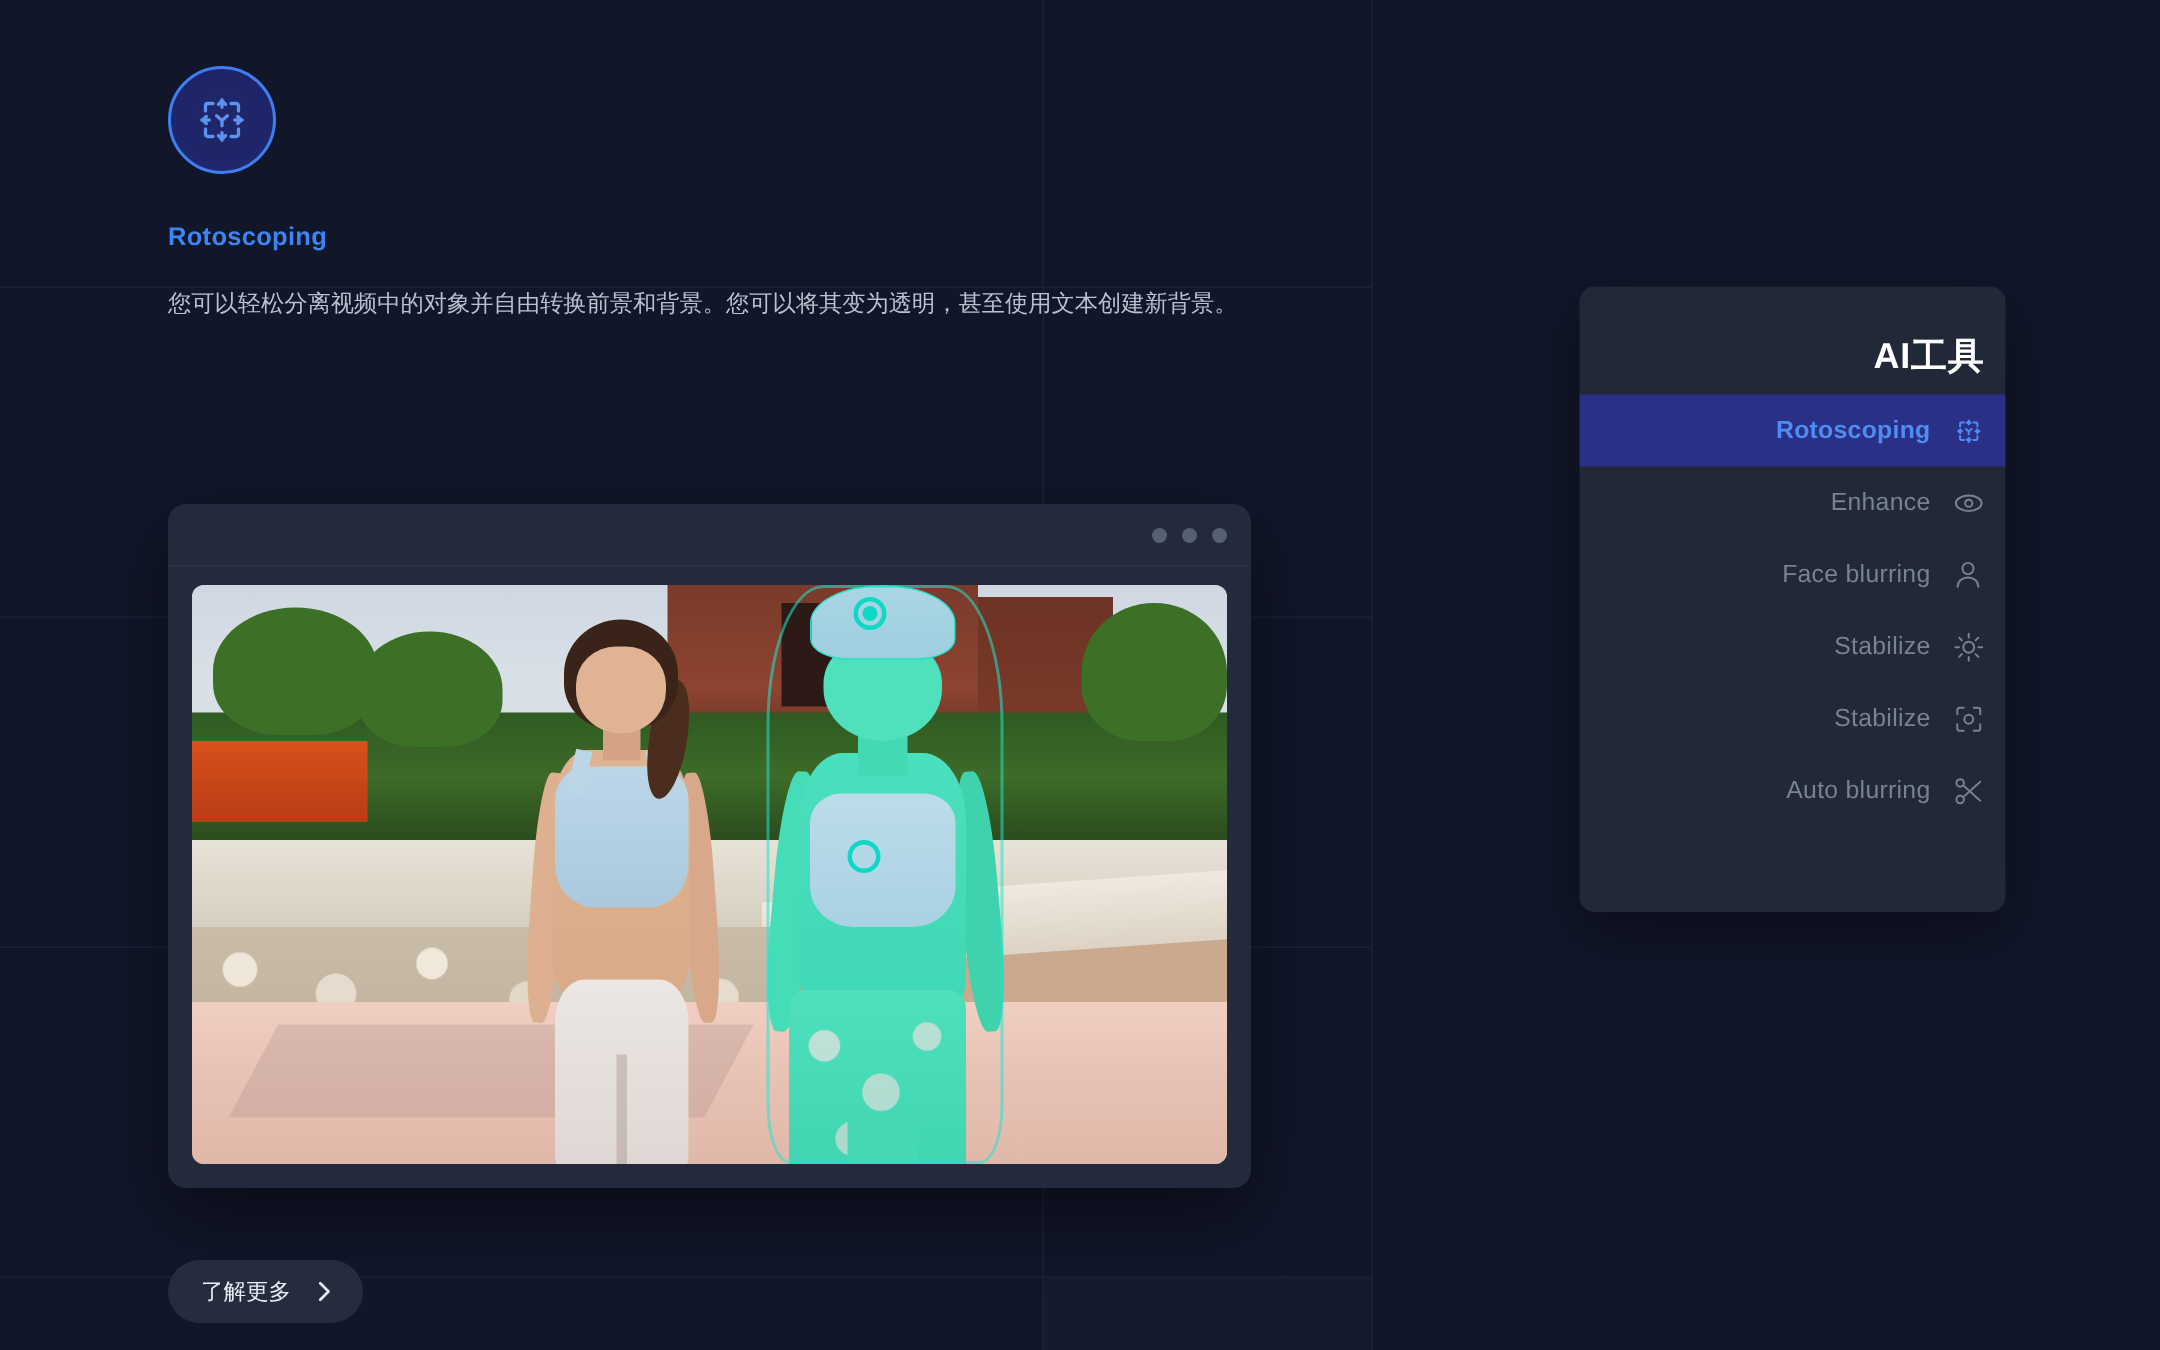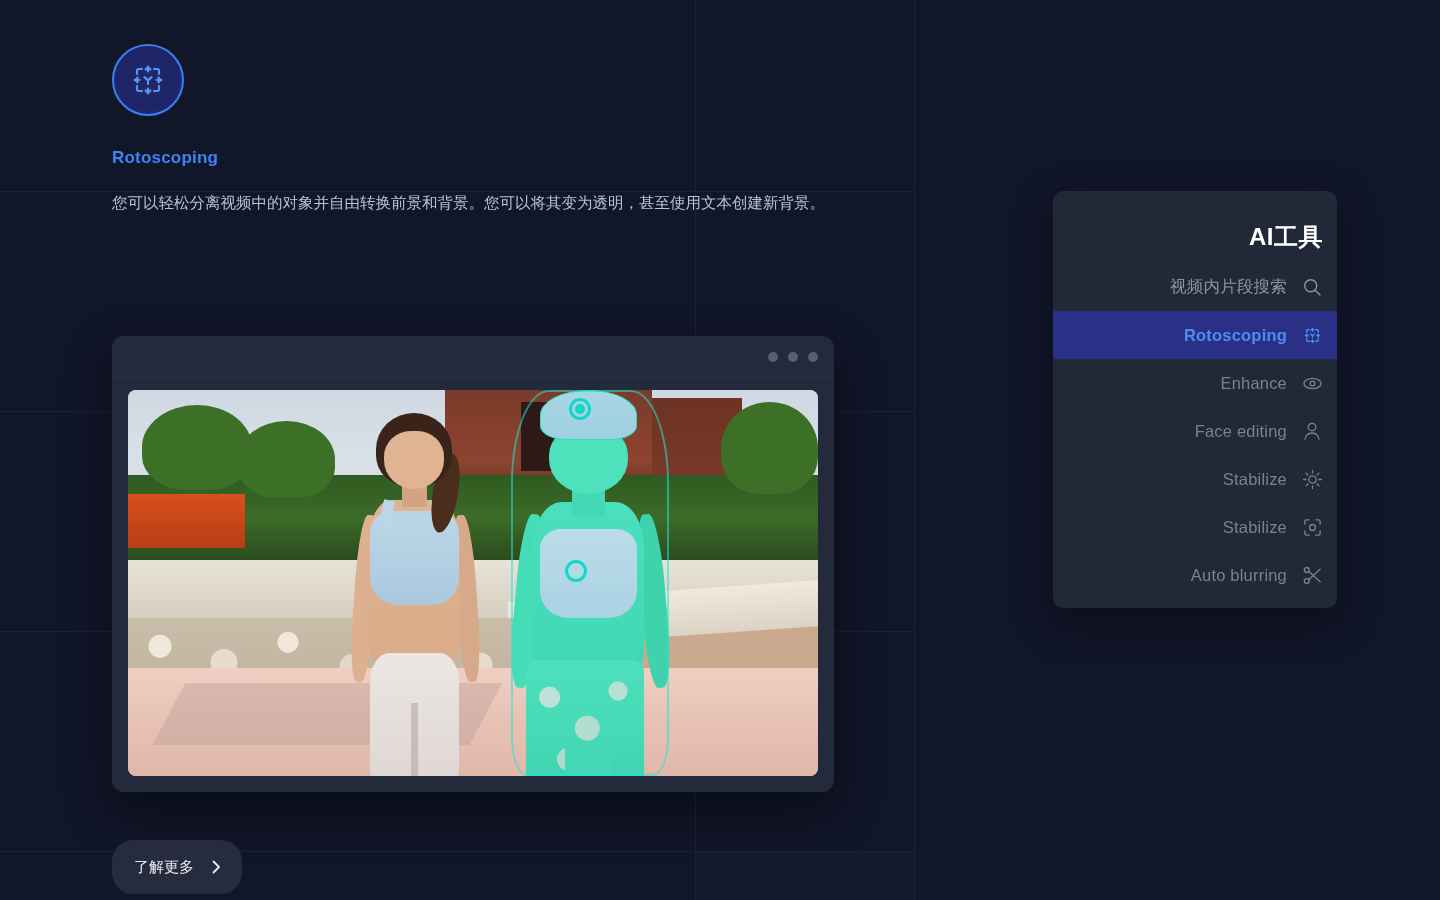--- a/index.html
+++ b/index.html
@@ -166,21 +166,21 @@
             display: flex; align-items: center; justify-content: center; }
   .anchor i { display:block; background:#0fd8c6; border-radius:50%; }
   .anchor-1 { left: 38%; top: 2%; width: 22px; height: 22px; }
   .anchor-1 i { width: 10px; height: 10px; }
   .anchor-2 { left: 36%; top: 44%; width: 22px; height: 22px; }
   .anchor-2 i { width: 8px; height: 8px; background: transparent; }
 
   
   .learn-btn {
     position: absolute; left: 112px; top: 840px;
-    height: 54px; padding: 0 18px 0 22px;
+    height: 42px; padding: 0 18px 0 22px;
     display: inline-flex; align-items: center; gap: 14px;
     background: #262c3d; border: none; border-radius: 21px;
     color: #e8ecf4; font-size: 15px; font-family: inherit;
     cursor: pointer;
   }
   .learn-btn .chev { display: flex; }
 
   
   .tools-panel {
     position: absolute; left: 1053px; top: 191px;
@@ -306,29 +306,20 @@
         <path d="M5.5 2.5 11 8l-5.5 5.5"></path>
       </svg>
     </span>
   </button>
 
   <div class="tools-panel">
     <div class="tools-title">AI工具</div>
 
     <div class="tool-list">
 
-      <div class="tool-row search">
-        <span class="label">视频内片段搜索</span>
-        <span class="ico">
-          <svg width="20" height="20" viewBox="0 0 20 20" fill="none" stroke="#8d96a3" stroke-width="1.4" stroke-linecap="round">
-            <circle cx="8.7" cy="8.7" r="6"></circle>
-              <path d="M13.2 13.2 18 18"></path>
-          </svg>
-        </span>
-      </div>
 
       <div class="tool-row active">
         <span class="label">Rotoscoping</span>
         <span class="ico">
           <svg width="21" height="21" viewBox="0 0 40 40" fill="none" stroke="#4d8df3" stroke-width="2.6" stroke-linecap="round" stroke-linejoin="round">
             <path d="M9 14V10.5A1.5 1.5 0 0 1 10.5 9H14"></path>
             <path d="M26 9h3.5A1.5 1.5 0 0 1 31 10.5V14"></path>
             <path d="M31 26v3.5a1.5 1.5 0 0 1-1.5 1.5H26"></path>
             <path d="M14 31h-3.5A1.5 1.5 0 0 1 9 29.5V26"></path>
             <path d="M20 6.5v5M17.6 9.6 20 7.1l2.4 2.5"></path>
@@ -344,21 +335,21 @@
         <span class="label">Enhance</span>
         <span class="ico">
           <svg width="21" height="21" viewBox="0 0 22 22" fill="none" stroke="#79828f" stroke-width="1.4">
             <ellipse cx="11" cy="11" rx="9" ry="5.4"></ellipse>
               <circle cx="11" cy="11" r="2.5"></circle>
           </svg>
         </span>
       </div>
 
       <div class="tool-row">
-        <span class="label">Face editing</span>
+        <span class="label">Face blurring</span>
         <span class="ico">
           <svg width="20" height="20" viewBox="0 0 22 22" fill="none" stroke="#79828f" stroke-width="1.4" stroke-linecap="round">
             <circle cx="11" cy="6.6" r="4.1"></circle>
               <path d="M3.4 20c0-4 3.4-6.8 7.6-6.8s7.6 2.8 7.6 6.8"></path>
           </svg>
         </span>
       </div>
 
       <div class="tool-row">
         <span class="label">Stabilize</span>

